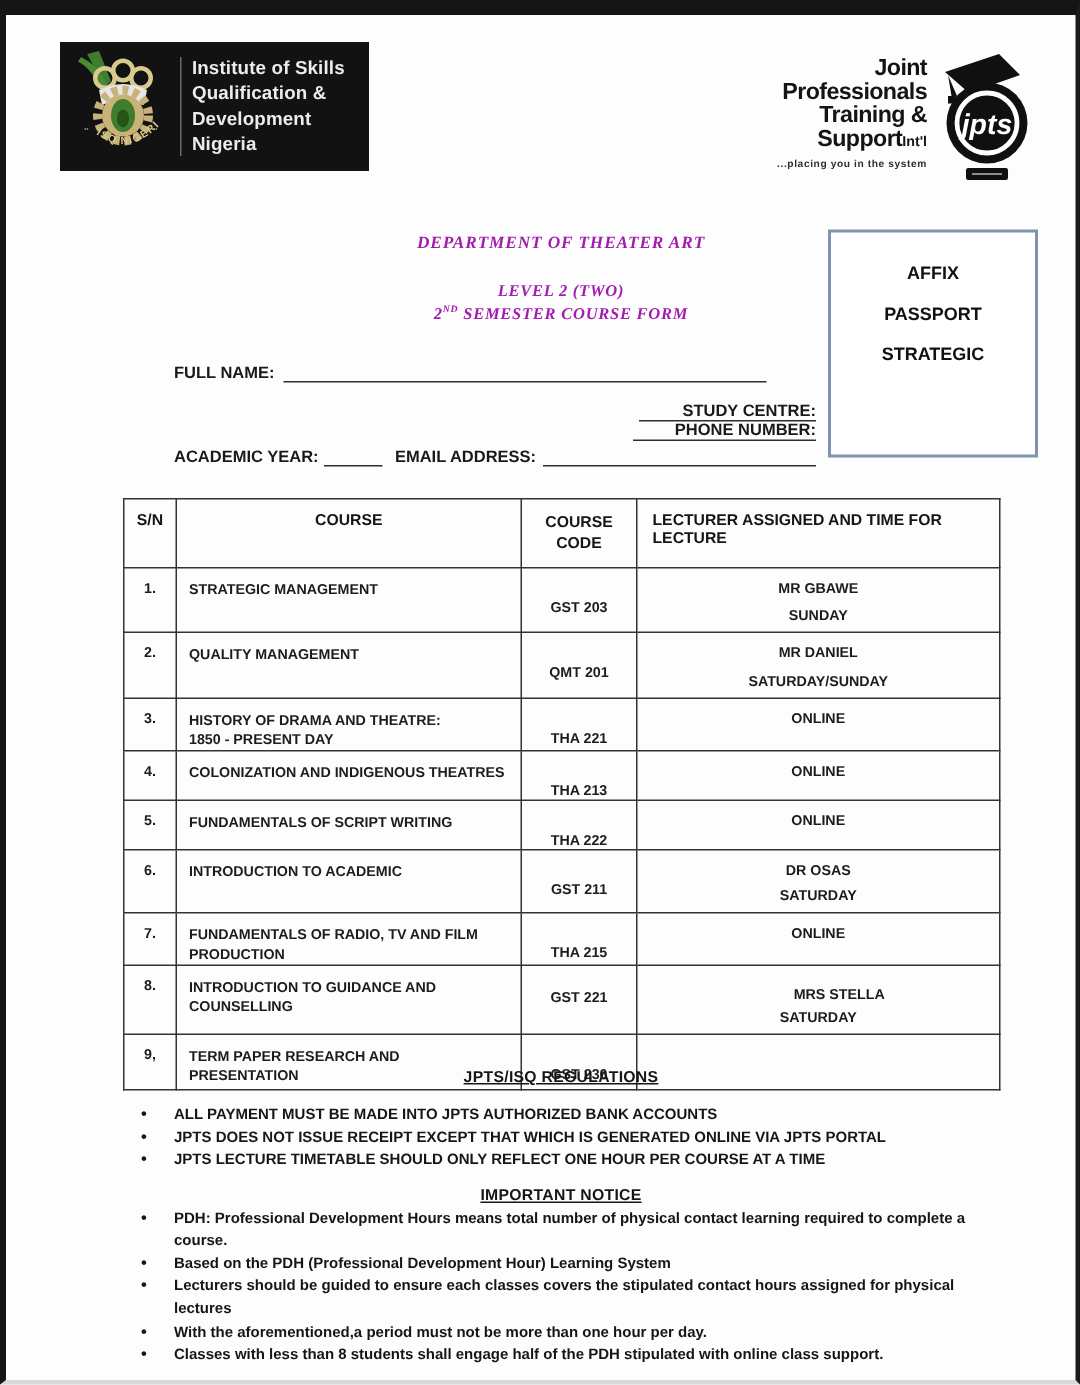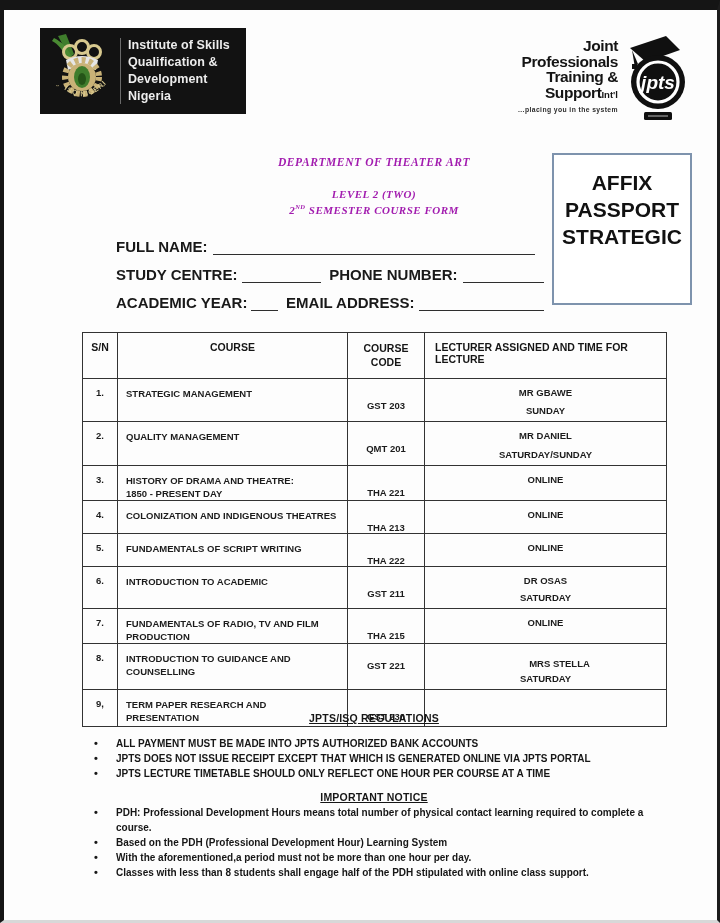--- a/index.html
+++ b/index.html
@@ -26,24 +26,24 @@
   
   .titles { position:absolute; left:80px; top:146px; width:580px; text-align:center;
     font-family:"Liberation Serif", serif; font-style:italic; font-weight:bold; color:#a21caf; }
   .dept { font-size:11.5px; letter-spacing:0.6px; }
   .level { font-size:11px; margin-top:20px; letter-spacing:0.5px; }
   .sem { font-size:11px; margin-top:3px; letter-spacing:0.5px; }
   .sem sup { font-size:6.5px; }
   
   .photo-box { position:absolute; left:548px; top:143px; width:140px; height:152px;
     border:2px solid #7e93ad; background:#fff; text-align:center; padding-top:14px;
-    font-weight:bold; font-size:21px; line-height:27px; color:#111; }
+    font-weight:bold; font-size:12px; line-height:27px; color:#111; }
   
   .field-row { position:absolute; left:112px; height:15px; display:flex; align-items:flex-end;
-    font-size:15px; font-weight:bold; color:#191919; }
+    font-size:11px; font-weight:bold; color:#191919; }
   .field-row .lbl { white-space:nowrap; }
   .uline { border-bottom:1.2px solid #2e2e2e; height:13px; display:inline-block; }
   
   table.courses { position:absolute; left:78px; top:322px; width:584px;
     border-collapse:collapse; table-layout:fixed; }
   .courses th, .courses td { border:1.2px solid #333; vertical-align:top; }
   .col-sn{width:35px} .col-course{width:230px} .col-code{width:77px} .col-lect{width:242px}
   .courses th { font-size:10.5px; font-weight:bold; padding-top:8px; color:#151515; }
   .th-sn{ text-align:center; } .th-course{ text-align:center; }
   .th-code{ text-align:center; padding:8px 10px 0; line-height:14px; }
@@ -128,21 +128,21 @@
   <div class="photo-box">
     <div>AFFIX</div>
     <div>PASSPORT</div>
     <div>STRATEGIC</div>
   </div>
 
   <div class="field-row" style="top:230px; width:428px;">
     <span class="lbl">FULL NAME:</span>
     <span class="uline" style="width:322px; margin-left:6px;"></span>
   </div>
-  <div class="field-row" style="top:258px; width:428px;">
+  <div class="field-row" style="top:258px; width:428px;flex-direction:column;">
     <span class="lbl">STUDY CENTRE:</span>
     <span class="uline" style="width:118px; margin-left:5px;"></span>
     <span class="lbl" style="margin-left:8px;">PHONE NUMBER:</span>
     <span class="uline" style="width:122px; margin-left:5px;"></span>
   </div>
   <div class="field-row" style="top:286px; width:428px;">
     <span class="lbl">ACADEMIC YEAR:</span>
     <span class="uline" style="width:42px; margin-left:4px;"></span>
     <span class="lbl" style="margin-left:8px;">EMAIL ADDRESS:</span>
     <span class="uline" style="width:196px; margin-left:5px;"></span>
@@ -277,18 +277,19 @@
     <div class="sec-title">JPTS/ISQ REGULATIONS</div>
     <ul class="bullets">
       <li>ALL PAYMENT MUST BE MADE INTO JPTS AUTHORIZED BANK ACCOUNTS</li>
       <li>JPTS DOES NOT ISSUE RECEIPT EXCEPT THAT WHICH IS GENERATED ONLINE VIA JPTS PORTAL</li>
       <li>JPTS LECTURE TIMETABLE SHOULD ONLY REFLECT ONE HOUR PER COURSE AT A TIME</li>
     </ul>
     <div class="sec-title notice-gap">IMPORTANT NOTICE</div>
     <ul class="bullets tight">
       <li>PDH: Professional Development Hours means total number of physical contact learning required to complete a course.</li>
       <li>Based on the PDH (Professional Development Hour) Learning System</li>
+      <li>Lecturers should be guided to ensure each classes covers the stipulated contact hours assigned for physical lectures</li>
       <li>With the aforementioned,a period must not be more than one hour per day.</li>
       <li>Classes with less than 8 students shall engage half of the PDH stipulated with online class support.</li>
     </ul>
   </div>
 
 </div>
 
 </body></html>

